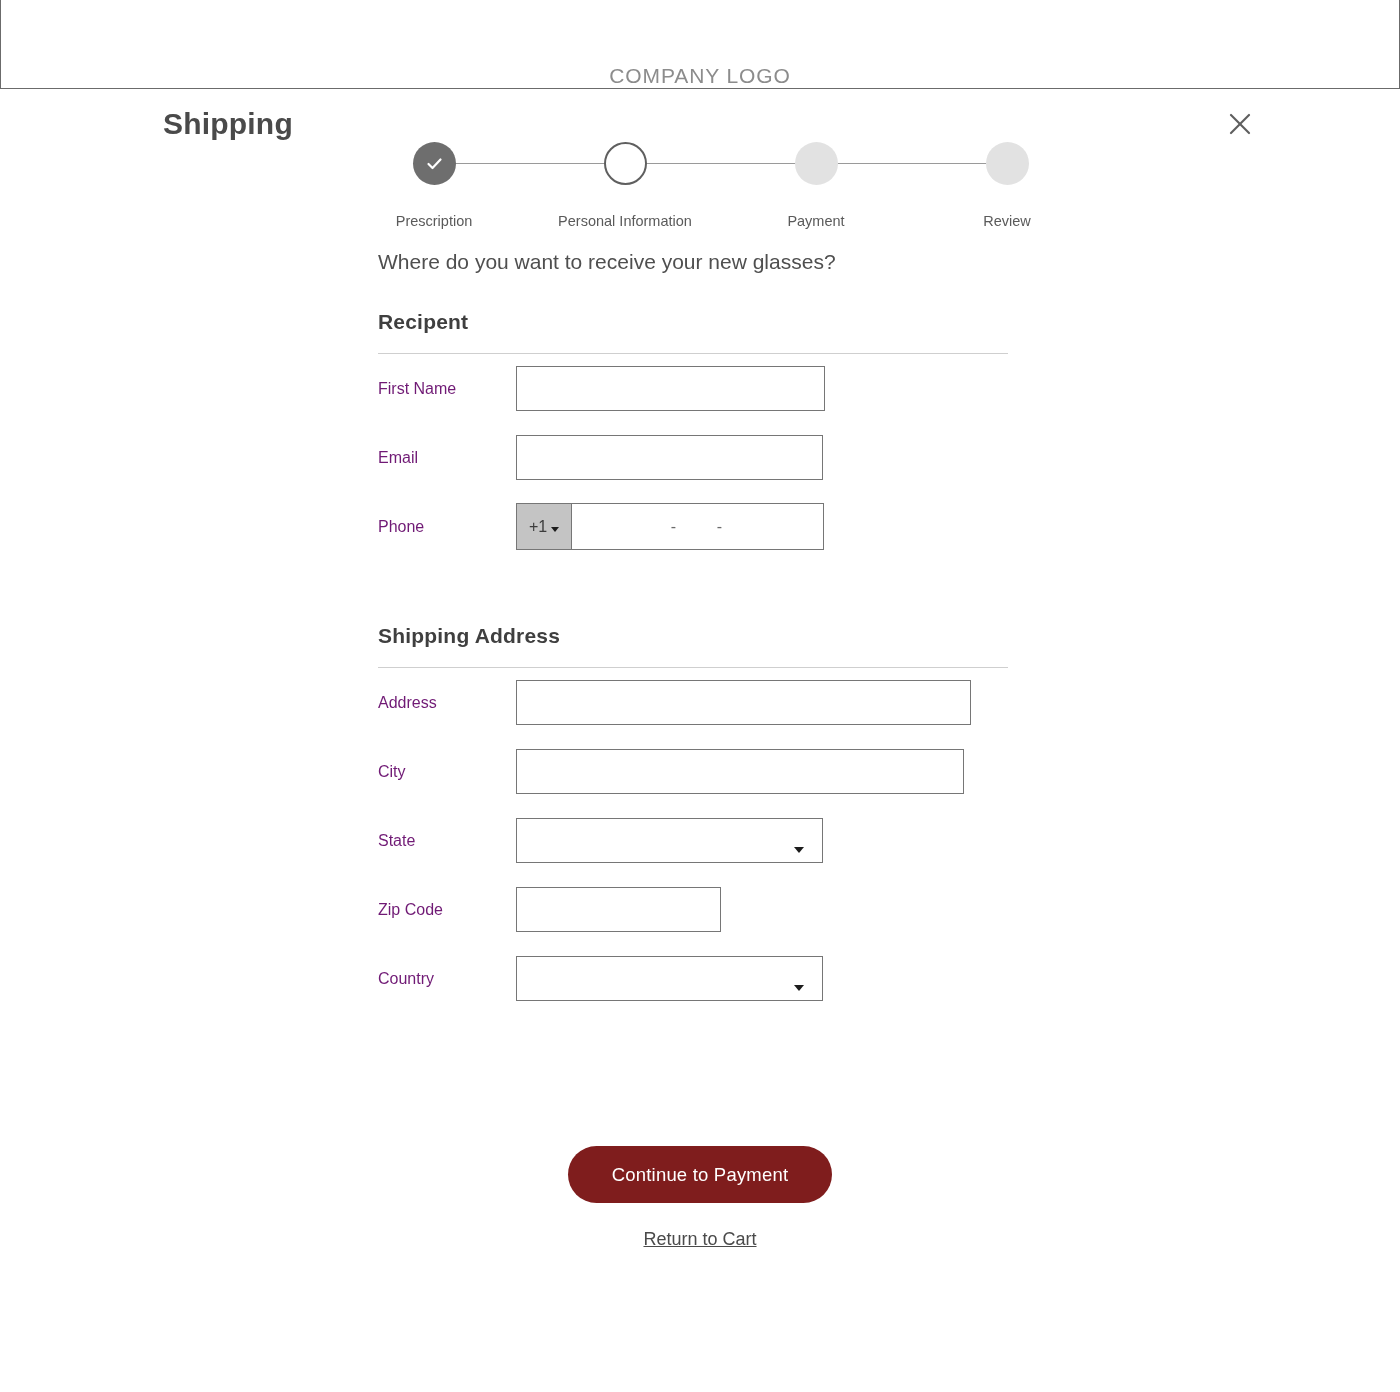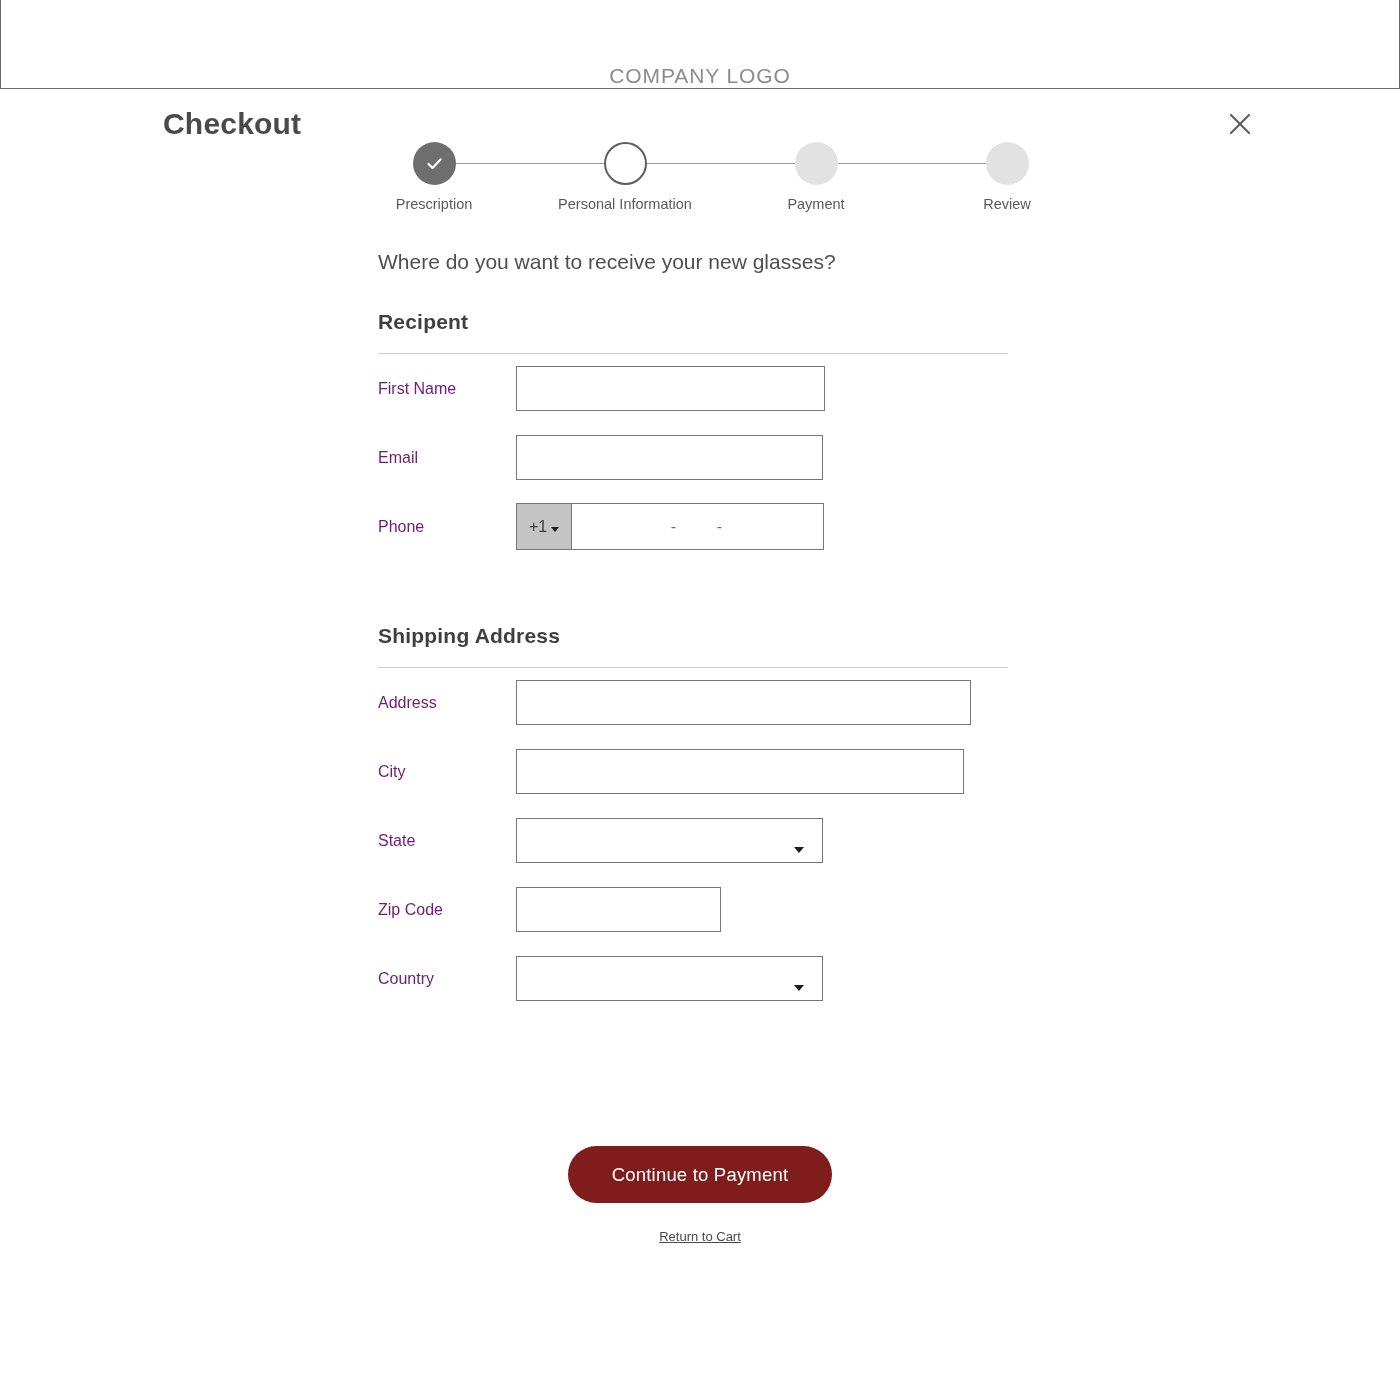--- a/index.html
+++ b/index.html
@@ -98,21 +98,21 @@
     border: 2.5px solid #5f5f5f;
   }
   .step-dot .check {
     position: absolute;
     left: 0; right: 0; top: 0; bottom: 0;
     display: flex;
     align-items: center;
     justify-content: center;
   }
   .step-label {
-    margin-top: 11px;
+    margin-top: 28px;
     font-size: 14.5px;
     color: #5a5a5a;
     white-space: nowrap;
   }
 
   
   .form-area {
     position: absolute;
     left: 378px;
     top: 250px;
@@ -255,34 +255,34 @@
     border-radius: 29px;
     padding: 0 44px;
     height: 57px;
     line-height: 57px;
     cursor: pointer;
     letter-spacing: 0.2px;
   }
   .return-link {
     display: block;
     margin-top: 26px;
-    font-size: 13px;
+    font-size: 18px;
     color: #4a4a4a;
     text-decoration: underline;
     cursor: pointer;
   }
 </style>
 </head>
 <body>
 
 <div class="brandbar">
   <div class="brandbar-logo">COMPANY LOGO</div>
 </div>
 
-<div class="page-title">Checkout</div>
+<div class="page-title">Shipping</div>
 
 <div class="close-btn">
   <svg width="34" height="34" viewBox="0 0 34 34" aria-hidden="true">
     <line x1="8" y1="8" x2="26" y2="26" stroke="#5e5e5e" stroke-width="2.2" stroke-linecap="round"></line>
     <line x1="26" y1="8" x2="8" y2="26" stroke="#5e5e5e" stroke-width="2.2" stroke-linecap="round"></line>
   </svg>
 </div>
 
 <div class="stepper">
   <div class="stepper-track"></div>

